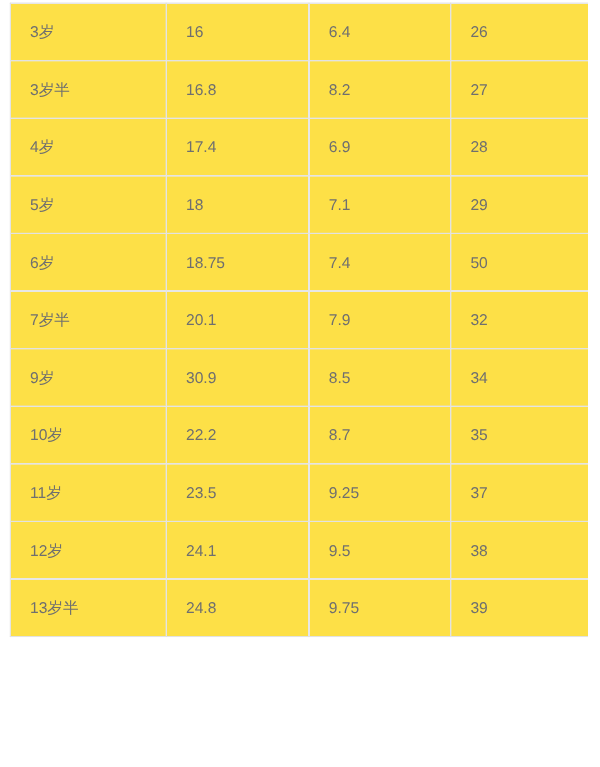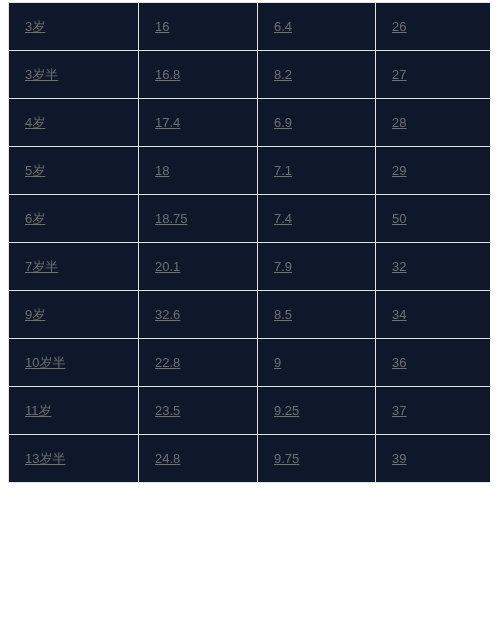--- a/index.html
+++ b/index.html
@@ -29,28 +29,27 @@
   table.size-table col.c0 { width: 130px; }
   table.size-table col.c1 { width: 119px; }
   table.size-table col.c2 { width: 118px; }
   table.size-table col.c3 { width: 115px; }
   table.size-table td {
     height: 48px;
     box-sizing: border-box;
     padding: 0 0 0 16px;
     border-top: 1px solid #e2e2e2;
     border-right: 1px solid #e2e2e2;
-    background: #0f172a;
+    background: #fde047;
     color: #6f6f6f;
     font-size: 13px;
     line-height: 46px;
     vertical-align: middle;
     white-space: nowrap;
     overflow: hidden;
-    text-decoration: underline;
   }
   table.size-table td.col-0 {
     border-left: 1px solid #e2e2e2;
   }
   table.size-table tr:last-child td {
     border-bottom: 1px solid #e2e2e2;
   }
 </style>
 </head>
 <body>
@@ -95,35 +94,41 @@
           <td class="col-3">50</td>
         </tr>
         <tr>
           <td class="col-0">7岁半</td>
           <td class="col-1">20.1</td>
           <td class="col-2">7.9</td>
           <td class="col-3">32</td>
         </tr>
         <tr>
           <td class="col-0">9岁</td>
-          <td class="col-1">32.6</td>
+          <td class="col-1">30.9</td>
           <td class="col-2">8.5</td>
           <td class="col-3">34</td>
         </tr>
         <tr>
-          <td class="col-0">10岁半</td>
-          <td class="col-1">22.8</td>
-          <td class="col-2">9</td>
-          <td class="col-3">36</td>
+          <td class="col-0">10岁</td>
+          <td class="col-1">22.2</td>
+          <td class="col-2">8.7</td>
+          <td class="col-3">35</td>
         </tr>
         <tr>
           <td class="col-0">11岁</td>
           <td class="col-1">23.5</td>
           <td class="col-2">9.25</td>
           <td class="col-3">37</td>
+        </tr>
+        <tr>
+          <td class="col-0">12岁</td>
+          <td class="col-1">24.1</td>
+          <td class="col-2">9.5</td>
+          <td class="col-3">38</td>
         </tr>
         <tr>
           <td class="col-0">13岁半</td>
           <td class="col-1">24.8</td>
           <td class="col-2">9.75</td>
           <td class="col-3">39</td>
         </tr>
       </tbody>
   </table>
 </div>

